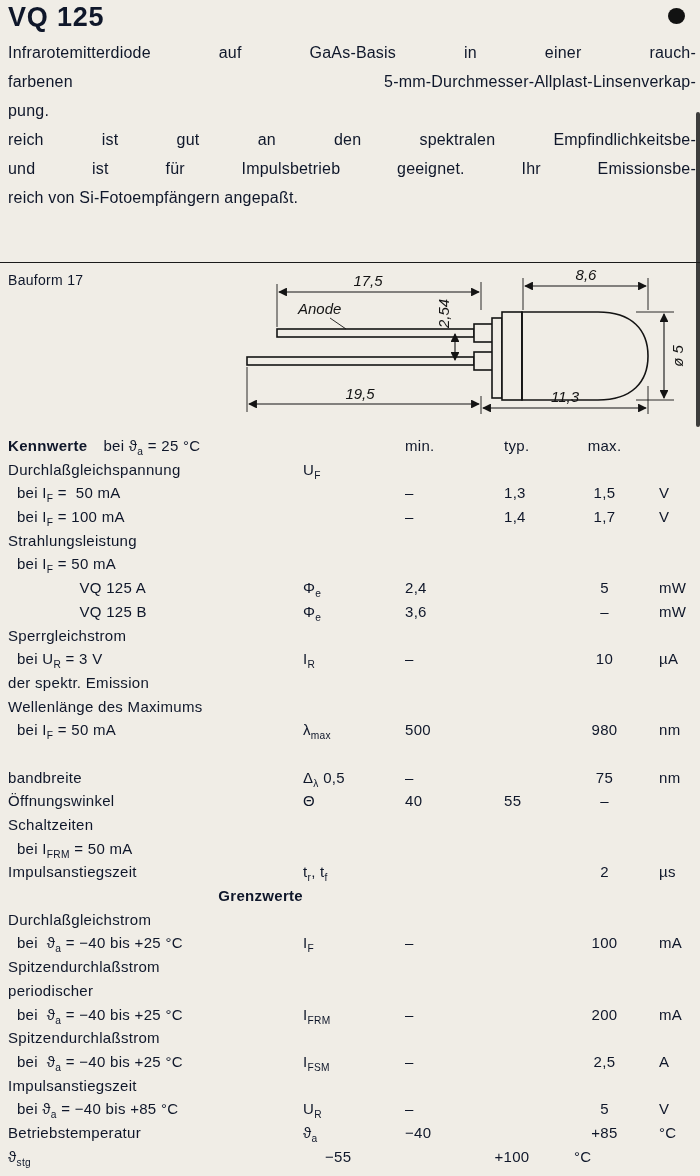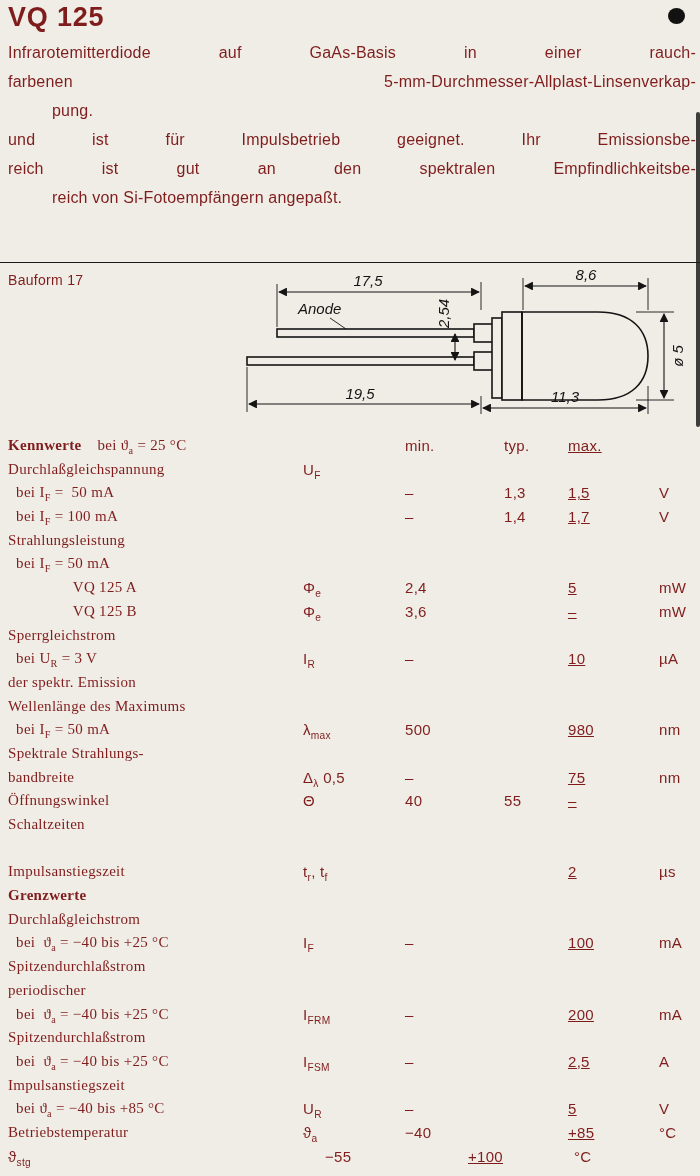--- a/index.html
+++ b/index.html
@@ -1,69 +1,69 @@
 <!DOCTYPE html>
 <html><head>
 <meta charset="utf-8">
 <style>
   html,body{margin:0;padding:0;background:#d8d4cc;}
   .page{
     position:relative;width:700px;height:1176px;overflow:hidden;
-    background:#f0ede6;color:#7f1d1d;
+    background:#f0ede6;color:#0f172a;
     font-family:"Liberation Sans","DejaVu Sans",sans-serif;
   }
   
   .title{position:absolute;left:8px;top:2px;font-size:27px;font-weight:bold;letter-spacing:.8px;}
   .corner-dot{position:absolute;right:15px;top:8px;width:17px;height:16px;background:#121212;border-radius:50%;}
   .scan-edge{position:absolute;right:0;top:112px;width:4px;height:315px;background:#1d1d1d;opacity:.85;border-radius:2px;}
   
   .intro{position:absolute;left:8px;top:38px;width:688px;font-size:16px;line-height:29px;letter-spacing:.2px;}
   .intro-line{text-align:justify;text-align-last:justify;white-space:nowrap;}
-  .intro-line:last-child{text-align-last:left;margin-left:44px;}
+  .intro-line:last-child{text-align-last:left;}
   .divider{position:absolute;left:0;top:262px;width:700px;height:0;border-top:1.5px solid #1a1a1a;}
   
   .bauform{position:absolute;left:8px;top:272px;font-size:14px;letter-spacing:.3px;}
   .drawing{position:absolute;left:0;top:266px;}
   .drawing text{fill:#141414;font-family:"Liberation Sans","DejaVu Sans",sans-serif;font-style:italic;font-size:15px;}
   .drawing .ink{stroke:#141414;fill:none;stroke-width:1.6;}
   .drawing .fill-paper{fill:#f0ede6;}
   .drawing .dim{stroke:#141414;stroke-width:1.1;fill:none;}
   .drawing .ext{stroke:#141414;stroke-width:.9;fill:none;}
   
   .table{position:absolute;left:8px;top:434px;width:690px;font-size:15px;letter-spacing:.3px;}
   .row{display:grid;grid-template-columns:295px 80px 85px 100px 85px 45px;height:23.7px;line-height:23.7px;}
-  .c-label{white-space:nowrap;overflow:visible;font-family:Liberation Serif, serif;}
+  .c-label{white-space:nowrap;overflow:visible;}
   .c-sym{white-space:nowrap;}
   .c-min{padding-left:22px;white-space:nowrap;}
   .c-typ{padding-left:36px;white-space:nowrap;}
-  .c-max{text-align:left;padding-right:12px;white-space:nowrap;text-decoration:underline;}
+  .c-max{text-align:center;padding-right:12px;white-space:nowrap;}
   .c-unit{padding-left:6px;white-space:nowrap;}
-  .row.bold .c-label{font-weight:bold;}
+  .row.bold .c-label{font-weight:bold;text-align:right;}
   .bold{font-weight:bold;}
   .cond{margin-left:16px;}
   sub{font-size:.68em;line-height:0;}
 </style>
 </head>
 <body>
 
 <div class="page">
 
   <div class="title">VQ 125</div>
   <div class="corner-dot"></div>
   <div class="scan-edge"></div>
 
   <div class="intro">
     <div>
         <div class="intro-line">Infrarotemitterdiode auf GaAs-Basis in einer rauch-</div>
         <div class="intro-line">farbenen 5-mm-Durchmesser-Allplast-Linsenverkap-</div>
         <div class="intro-line">pung.</div>
       </div>
     <div>
+        <div class="intro-line">reich ist gut an den spektralen Empfindlichkeitsbe-</div>
         <div class="intro-line">und ist für Impulsbetrieb geeignet. Ihr Emissionsbe-</div>
-        <div class="intro-line">reich ist gut an den spektralen Empfindlichkeitsbe-</div>
         <div class="intro-line">reich von Si-Fotoempfängern angepaßt.</div>
       </div>
   </div>
 
   <div class="divider"></div>
 
   <div class="bauform">Bauform 17</div>
 
   <svg class="drawing" width="700" height="168" viewBox="0 0 700 168">
     <defs>
@@ -236,21 +236,20 @@
       </div>
         <div class="row">
         <div class="c-label">&nbsp;&nbsp;bei I<sub>F</sub> = 50 mA</div>
         <div class="c-sym">λ<sub>max</sub></div>
         <div class="c-min">500</div>
         <div class="c-typ"></div>
         <div class="c-max">980</div>
         <div class="c-unit">nm</div>
       </div>
         <div class="row">
-        <div class="c-label">Spektrale Strahlungs-</div>
         <div class="c-sym"></div>
         <div class="c-min"></div>
         <div class="c-typ"></div>
         <div class="c-max"></div>
         <div class="c-unit"></div>
       </div>
         <div class="row">
         <div class="c-label">bandbreite</div>
         <div class="c-sym">Δ<sub>λ</sub> 0,5</div>
         <div class="c-min">–</div>
@@ -268,20 +267,21 @@
       </div>
         <div class="row">
         <div class="c-label">Schaltzeiten</div>
         <div class="c-sym"></div>
         <div class="c-min"></div>
         <div class="c-typ"></div>
         <div class="c-max"></div>
         <div class="c-unit"></div>
       </div>
         <div class="row">
+        <div class="c-label">&nbsp;&nbsp;bei I<sub>FRM</sub> = 50 mA</div>
         <div class="c-sym"></div>
         <div class="c-min"></div>
         <div class="c-typ"></div>
         <div class="c-max"></div>
         <div class="c-unit"></div>
       </div>
         <div class="row">
         <div class="c-label">Impulsanstiegszeit</div>
         <div class="c-sym">t<sub>r</sub>, t<sub>f</sub></div>
         <div class="c-min"></div>

